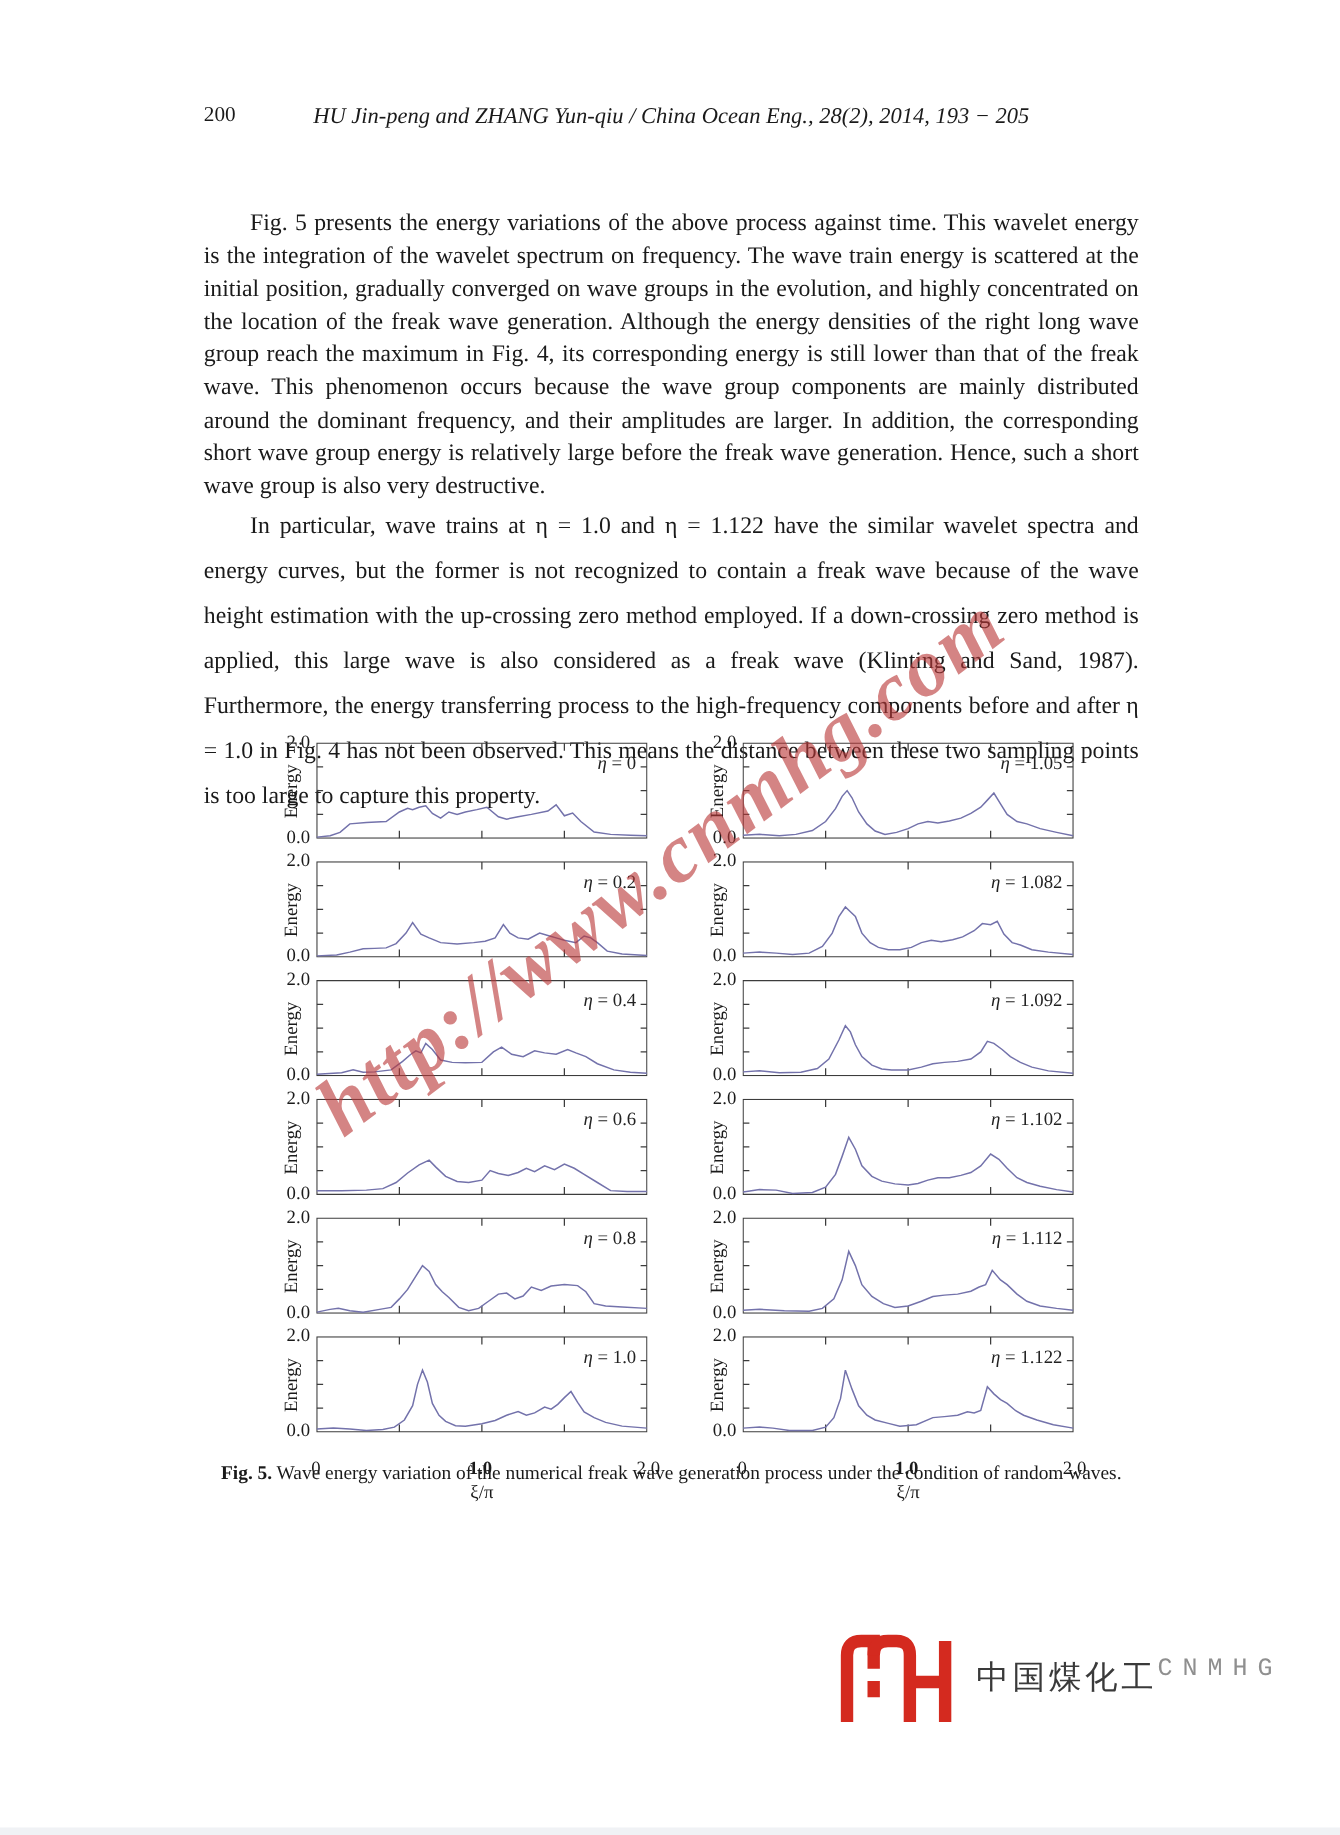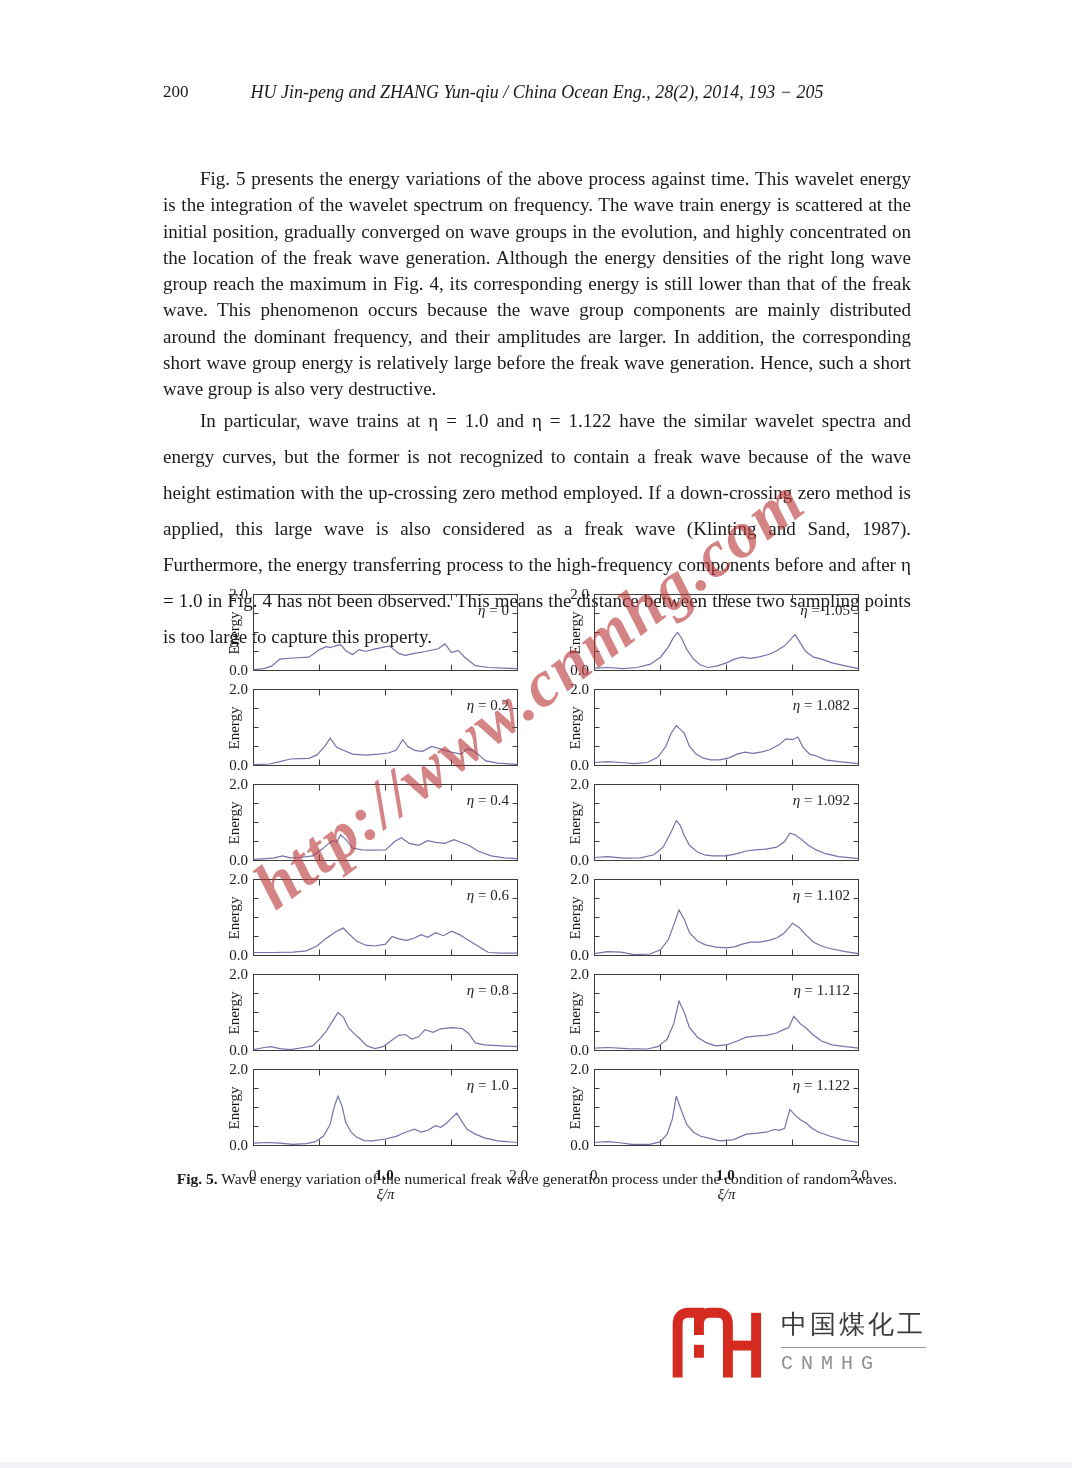--- a/index.html
+++ b/index.html
@@ -24,35 +24,35 @@
   .ytick{position:absolute;right:5px;font-size:15px;line-height:15px;}
   .ytick.top{top:-7px;}
   .ytick.bot{bottom:-7px;}
   .energy{position:absolute;left:-11px;top:50%;width:60px;text-align:center;
           transform:translateY(-50%) rotate(-90deg);font-size:15px;}
   .plot{position:absolute;left:38px;top:0;}
   .xaxis{position:relative;margin-left:38px;width:265px;height:22px;font-size:15px;}
   .xt0{position:absolute;left:-4px;top:3px;}
   .xt1{position:absolute;left:122px;top:3px;font-weight:bold;}
   .xt2{position:absolute;right:-10px;top:3px;}
-  .xlabel{margin-left:38px;width:265px;text-align:center;font-size:15px;font-style:italic;}
+  .xlabel{margin-left:38px;width:265px;text-align:center;font-size:15px;}
 
   .caption{position:absolute;left:163px;top:1170px;width:748px;text-align:center;font-size:15.5px;}
   .caption b{font-weight:bold;}
 
   
   .watermark{position:absolute;left:262px;top:858px;height:72px;line-height:72px;
              transform:rotate(-37deg);transform-origin:left center;
              font-family:"Liberation Serif",serif;font-style:italic;font-weight:bold;
              font-size:66px;letter-spacing:2px;white-space:nowrap;
              color:rgba(186,56,56,0.62);pointer-events:none;z-index:5;}
 
   
   .logo{position:absolute;left:670px;top:1300px;display:flex;align-items:center;gap:15px;}
-  .logo-text{display:flex;flex-direction:column;}
+  .logo-text{display:flex;flex-direction:row;text-align:right;}
   .logo-cn{font-family:"DejaVu Sans",sans-serif;font-size:26px;color:#3a3a3a;letter-spacing:3px;}
   .logo-rule{height:1px;background:#9a9a9a;margin:5px 0 4px 0;}
   .logo-en{font-family:Liberation Mono, monospace;font-size:20px;color:#8f8f8f;letter-spacing:8px;}
 
   .bottom-bar{position:absolute;left:0;bottom:0;width:100%;height:6px;background:#f0f2f5;}
 </style>
 </head>
 <body>
 
 <div id="page">

